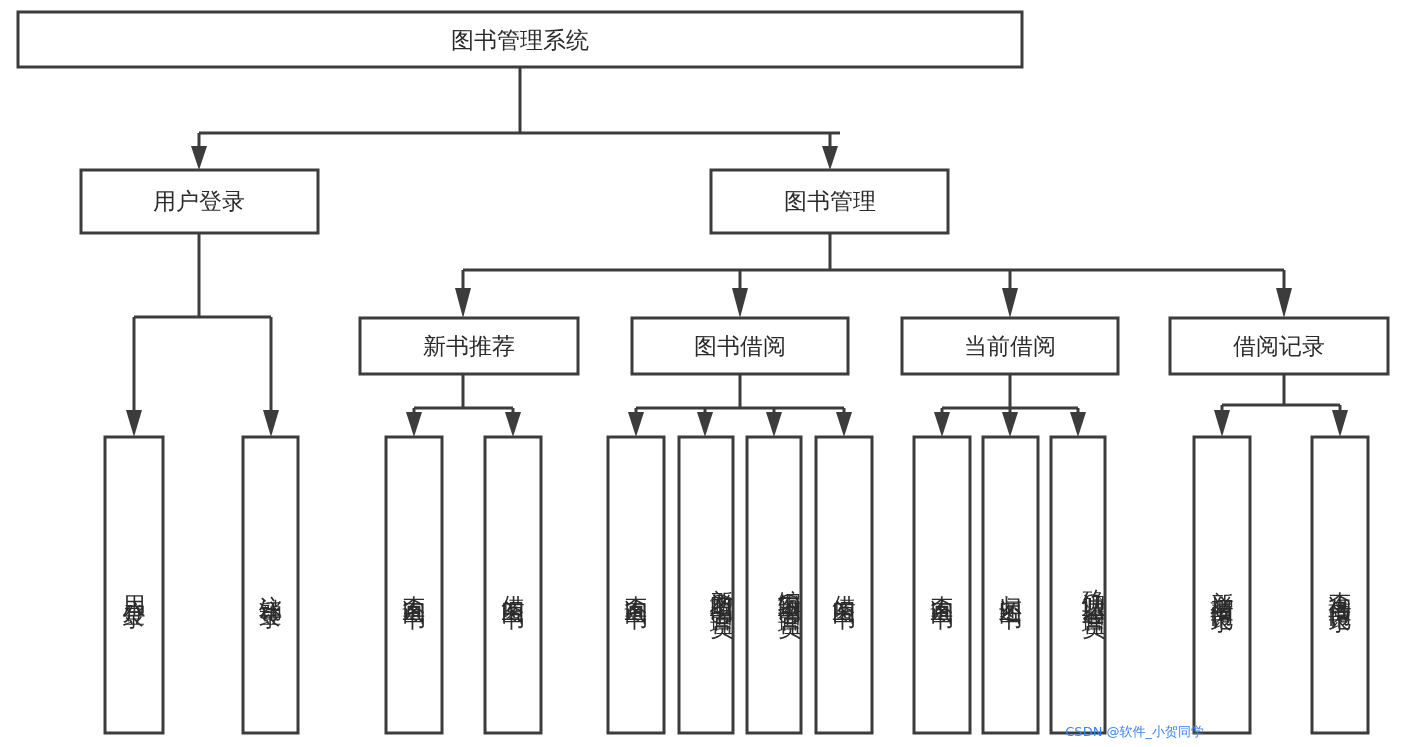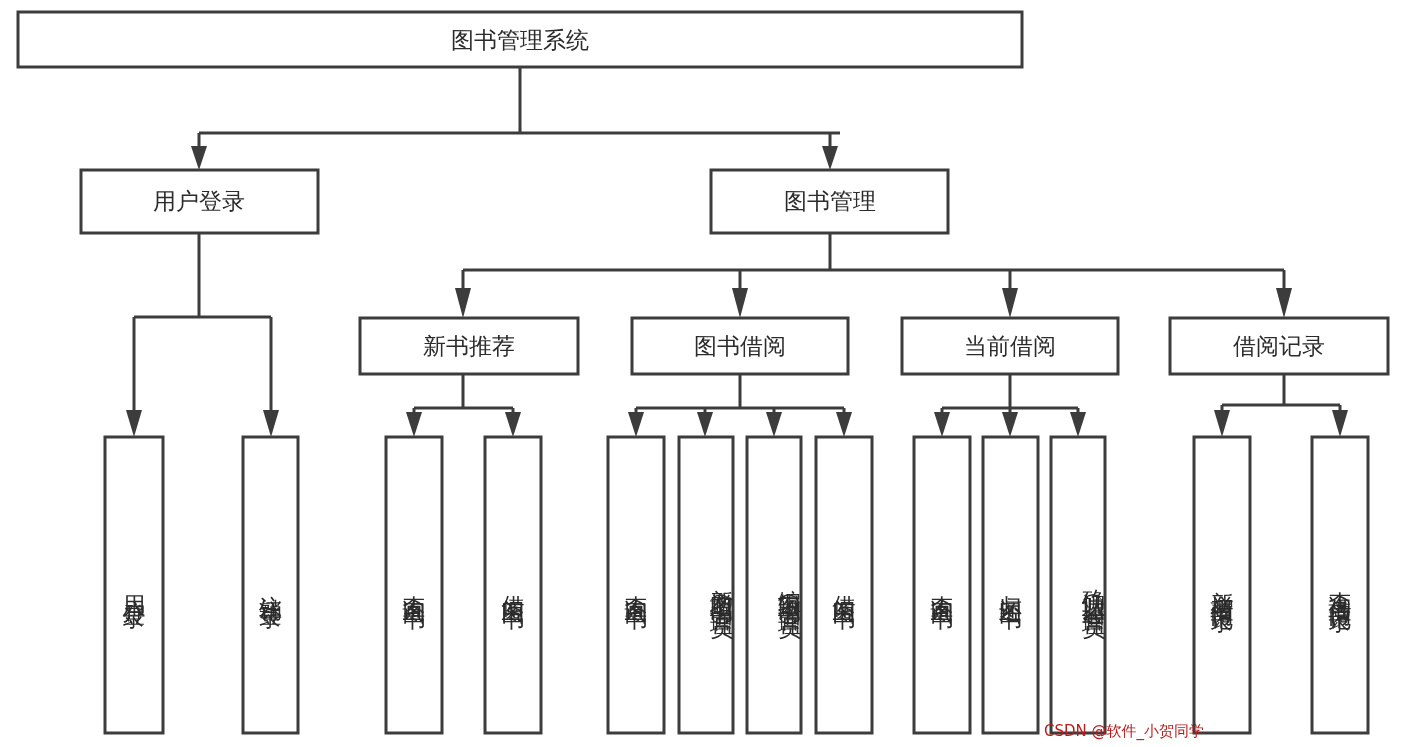--- a/index.html
+++ b/index.html
@@ -62,22 +62,22 @@
     display: flex;
     align-items: center;
     justify-content: center;
     pointer-events: none;
   }
   .watermark {
     position: absolute;
     right: 8px;
     bottom: 6px;
     font-family: "DejaVu Sans", "Liberation Sans", sans-serif;
-    font-size: 15px;
-    color: #b91c1c;
+    font-size: 13px;
+    color: #3b82f6;
     white-space: nowrap;
   }
 </style>
 </head>
 <body>
 
 <div id="diagram-root">
 
   <svg class="diagram-canvas" viewBox="0 0 1405 747">
 

